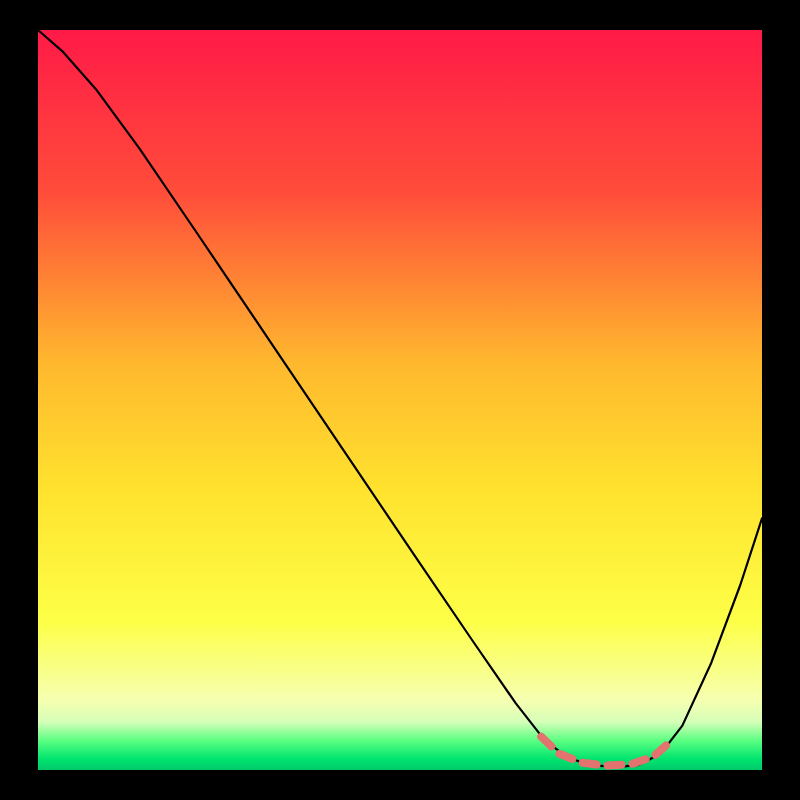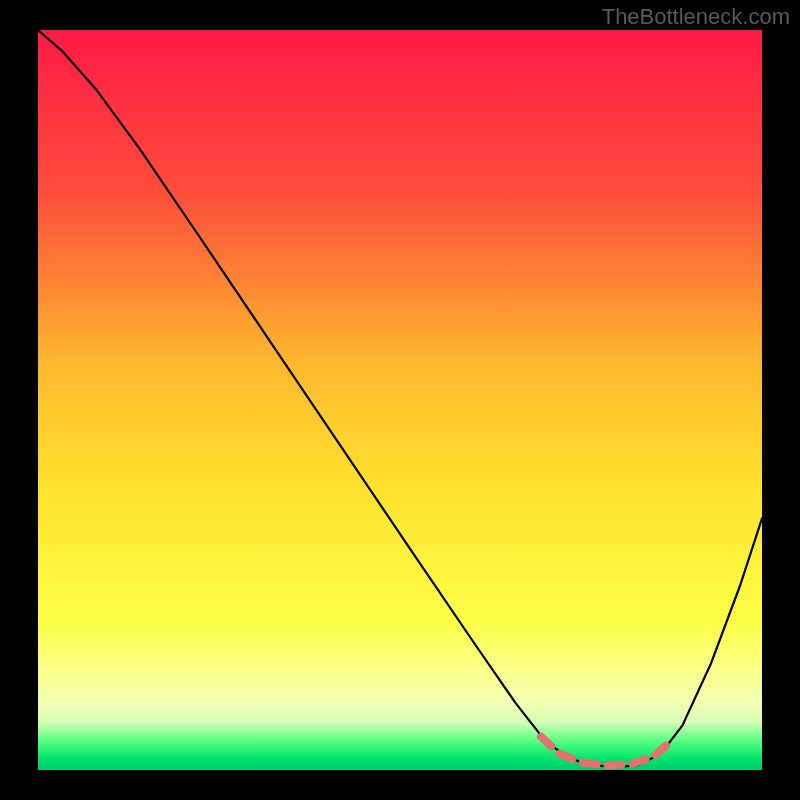--- a/index.html
+++ b/index.html
@@ -26,21 +26,20 @@
     z-index: 10;
   }
   svg {
     display: block;
   }
 </style>
 </head>
 <body>
 
 <div class="chart-container">
-  <div class="watermark">TheBottleneck.com</div>
   <svg id="chart-svg" width="800" height="800" viewBox="0 0 800 800">
     <defs>
       <linearGradient id="bg-grad" x1="0" y1="0" x2="0" y2="1">
           <stop offset="0%" stop-color="#ff1a47"></stop>
           <stop offset="22%" stop-color="#ff4d3a"></stop>
           <stop offset="45%" stop-color="#ffb82e"></stop>
           <stop offset="62%" stop-color="#ffe22e"></stop>
           <stop offset="80%" stop-color="#fdff47"></stop>
           <stop offset="90.5%" stop-color="#f6ffb0"></stop>
           <stop offset="93.5%" stop-color="#d6ffb8"></stop>

